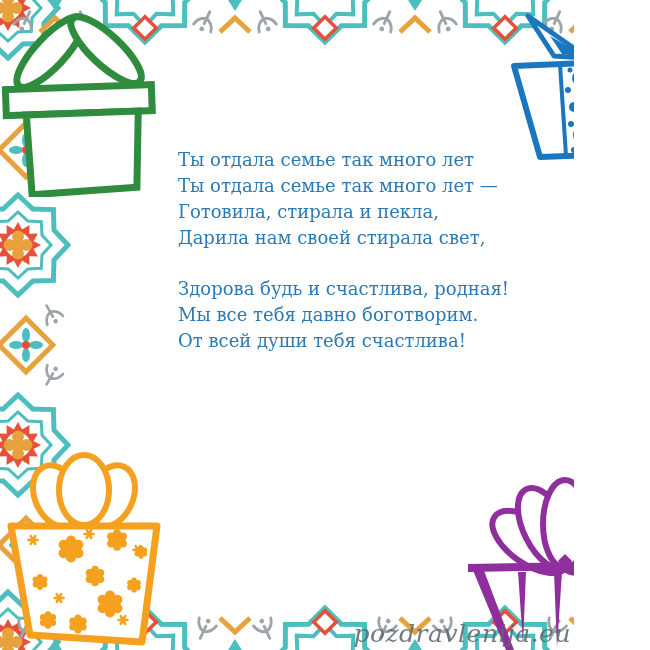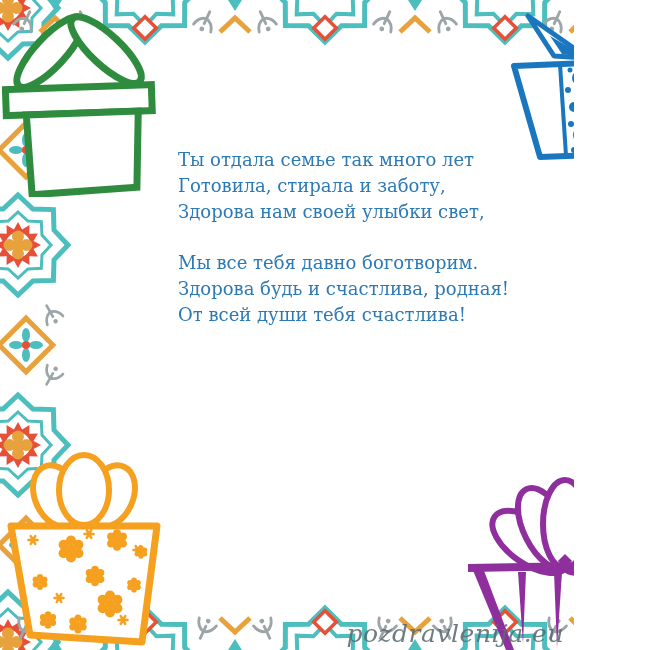--- a/index.html
+++ b/index.html
@@ -9,21 +9,21 @@
   }
   #border-svg{position:absolute;left:0;top:0;}
   .gift{position:absolute;}
   .poem{
     position:absolute;left:178px;top:147px;
     color:var(--text-blue);font-size:18px;line-height:26px;
     font-family:"DejaVu Serif", serif;
   }
   .stanza-1{margin-bottom:25px;}
   .watermark{
-    position:absolute;right:10px;bottom:2px;
+    position:absolute;right:3px;bottom:2px;
     font-style:italic;font-size:25px;letter-spacing:.5px;
     color:var(--watermark-gray);opacity:.88;
     font-family:"DejaVu Serif", serif;
   }
   
   .sg{fill:#fff}
   .nf{fill:none}
   .st-green{stroke:var(--gift-green)}
   .st-blue{stroke:var(--gift-blue)}
   .st-orange{stroke:var(--gift-orange)}
@@ -508,24 +508,25 @@
     <polygon points="10,96 21,96 52,178 44,178" class="fl-purple"></polygon>
     <polygon points="168,94 179,94 148,178 141,178" class="fl-purple"></polygon>
     <polygon points="56,100 64,100 61,172" class="fl-purple"></polygon>
     <polygon points="92,100 100,100 95,176" class="fl-purple"></polygon>
     <polygon points="127,99 135,99 127,170" class="fl-purple"></polygon>
   </svg>
 
   <div class="poem">
     <div class="stanza-1">
       <div>Ты отдала семье так много лет</div>
-      <div>Готовила, стирала и заботу,</div>
-      <div>Здорова нам своей улыбки свет,</div>
+      <div>Ты отдала семье так много лет —</div>
+      <div>Готовила, стирала и пекла,</div>
+      <div>Дарила нам своей стирала свет,</div>
     </div>
     <div class="stanza-2">
+      <div>Здорова будь и счастлива, родная!</div>
       <div>Мы все тебя давно боготворим.</div>
-      <div>Здорова будь и счастлива, родная!</div>
       <div>От всей души тебя счастлива!</div>
     </div>
   </div>
 
   <div class="watermark">pozdravlenija.eu</div>
 </div>
 
 </body></html>

